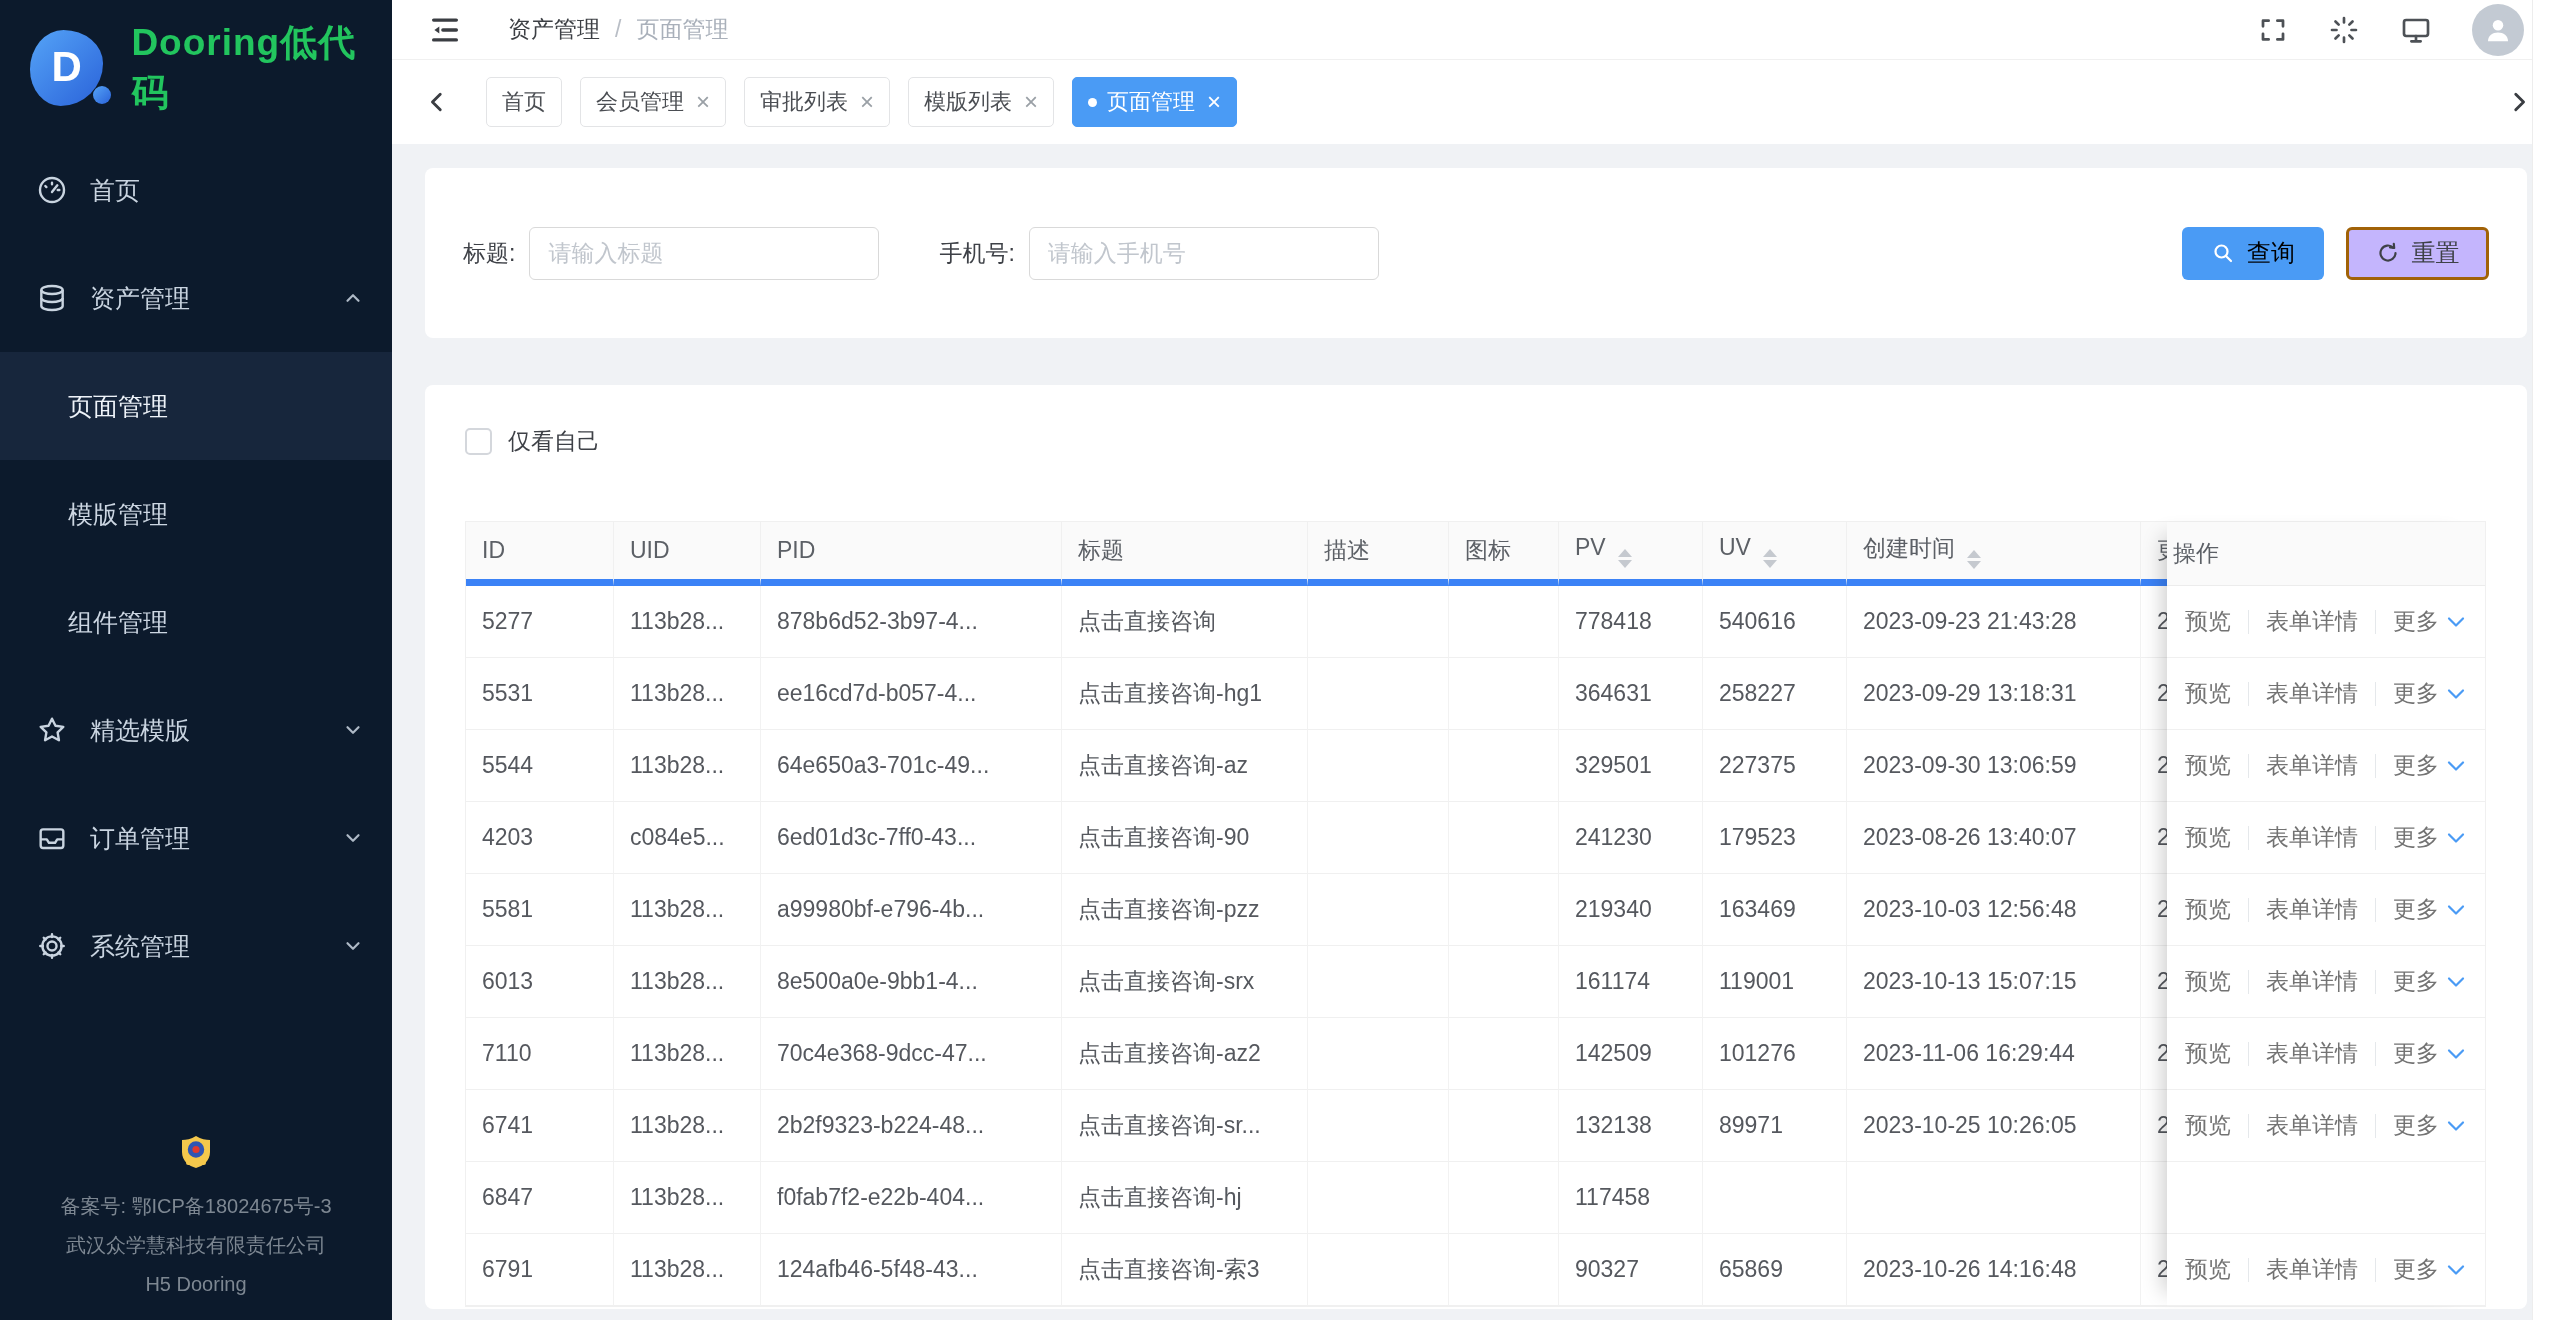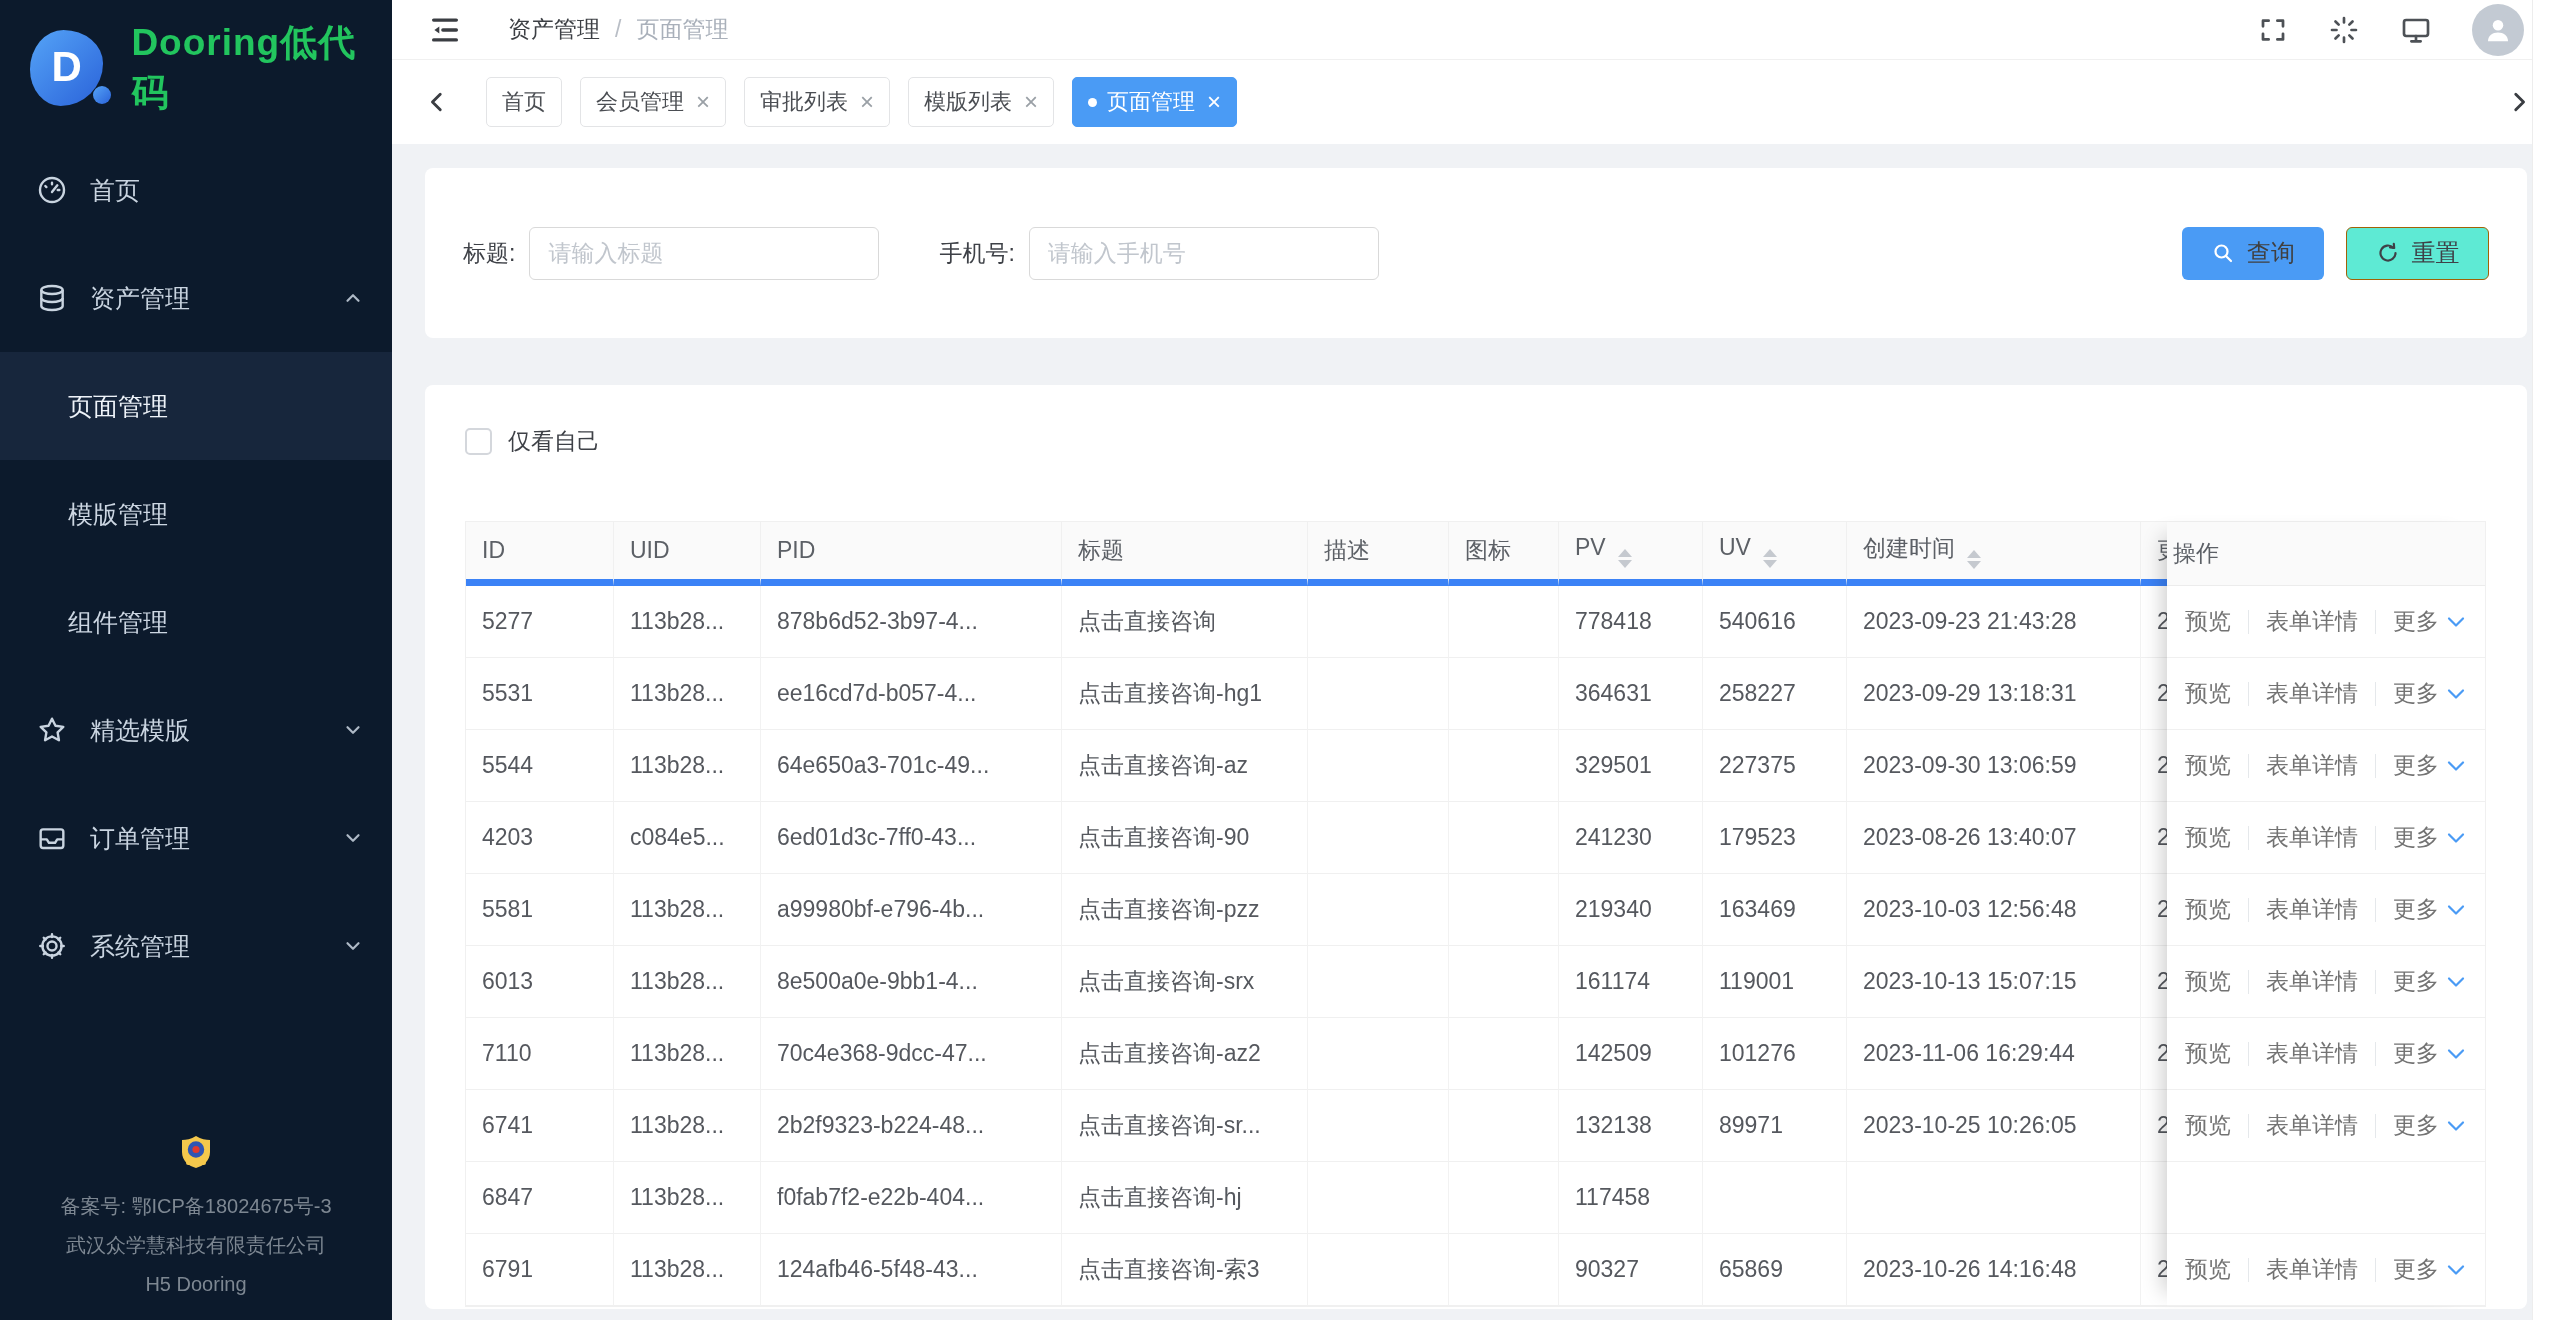--- a/index.html
+++ b/index.html
@@ -56,22 +56,22 @@
   .search-card { height:170px; display:flex; align-items:center; padding:0 38px; }
   .f-label { font-size:23px; color:#3e4147; margin-right:14px; white-space:nowrap; }
   .f-input { width:350px; height:53px; border:1px solid #d9d9d9; border-radius:6px; font-size:23px; padding:0 18px; color:#333;
     font-family:inherit; outline:none; }
   .f-input::placeholder { color:#c1c6cd; }
   .group { display:flex; align-items:center; }
   .group2 { margin-left:60px; }
   .btns { margin-left:auto; display:flex; gap:22px; }
   .btn { height:53px; border-radius:6px; font-size:24px; display:flex; align-items:center; justify-content:center; gap:12px;
     cursor:pointer; font-family:inherit; }
-  .btn-primary { width:142px; background:#4a9bf5; color:#404040; border:none;text-align:right; }
-  .btn-default { width:143px; background:#5eead4; color:#3e4147; border:1px solid #a16207; }
+  .btn-primary { width:142px; background:#4a9bf5; color:#000000; border:none;text-align:right; }
+  .btn-default { width:143px; background:#c4b5fd; color:#3e4147; border:3px solid #a16207; }
 
   
   .table-card { margin-top:47px; height:924px; padding:40px; overflow:hidden; }
   .onlyme { display:flex; align-items:center; gap:16px; font-size:23px; color:#3e4147; height:32px; margin-bottom:64px; cursor:pointer; }
   .cb { width:27px; height:27px; border:2px solid #d4d7dc; border-radius:5px; background:#fff; }
 
   .table-wrap { position:relative; width:2021px; border:1px solid #f0f0f0; }
   table { border-collapse:separate; border-spacing:0; table-layout:fixed; width:2019px; }
   th { height:64px; background:#fafafa; font-size:23px; font-weight:500; color:#5c6066; text-align:left;
     padding:0 16px; border-bottom:7px solid #3b82f6; border-right:1px solid #f0f0f0; white-space:nowrap; overflow:hidden; }

